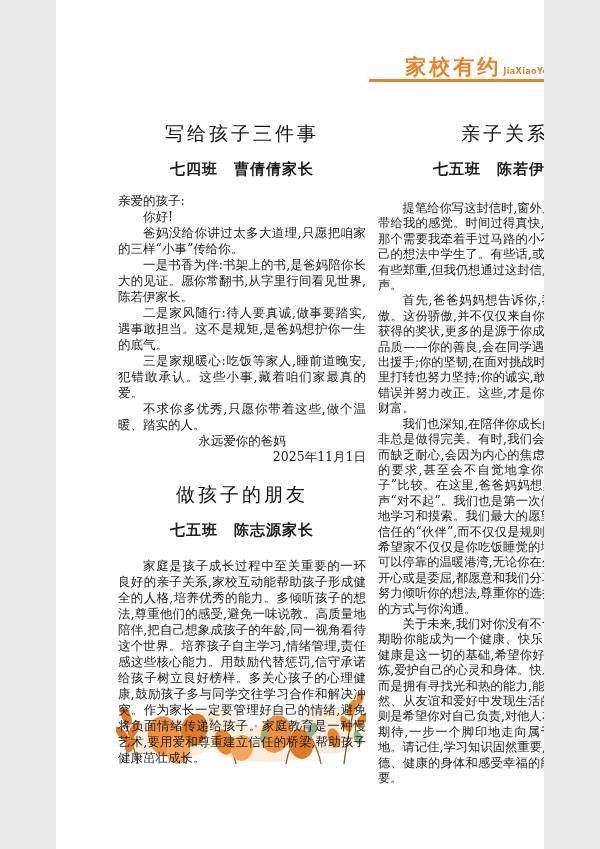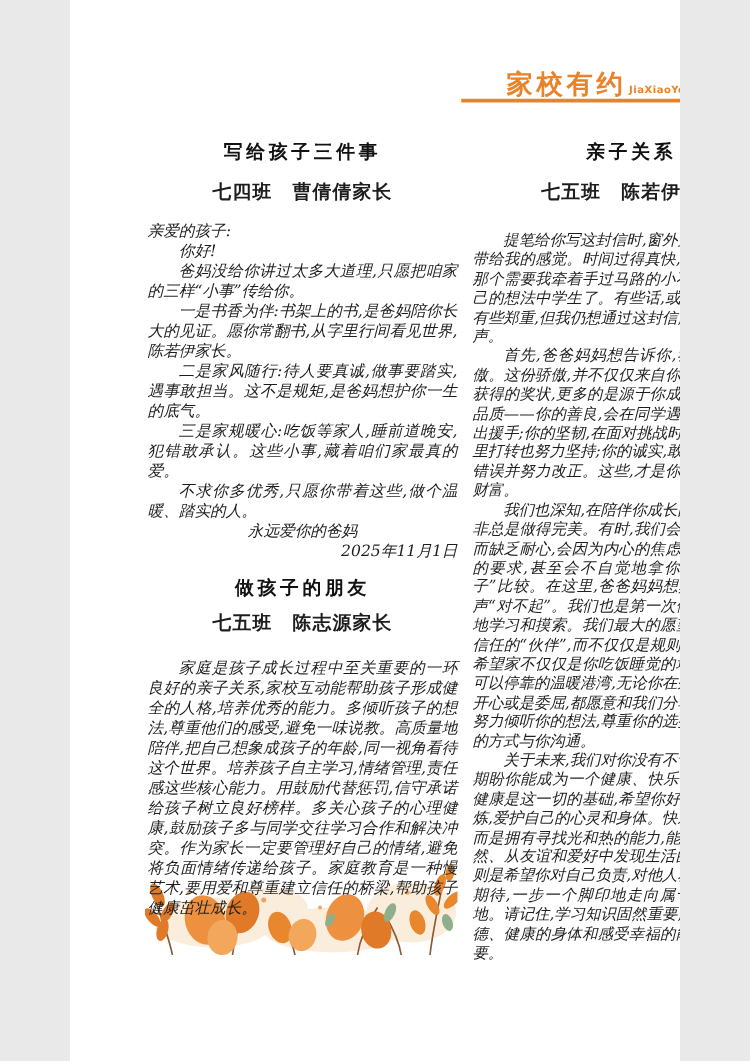--- a/index.html
+++ b/index.html
@@ -18,28 +18,28 @@
   .pixel-deco { position:absolute; left:200px; top:1px; width:28px; height:27px; }
   .px { position:absolute; display:block; }
   .px1 { width:6px;  height:6px;  left:0;  top:10px; background:#F2A253; }
   .px2 { width:13px; height:13px; left:7px; top:0;   background:#E8832A; }
   .px3 { width:8px;  height:8px;  left:8px; top:14px; background:#DD7427; }
   .px4 { width:5px;  height:5px;  left:22px;top:14px; background:#F2A253; }
   
   .col { position:absolute; top:104px; z-index:2; }
   .col-left  { left:62px;  width:248px; }
   .col-right { left:322px; width:254px; }
-  .article-title { margin:4px; text-align:center; font-size:15px; font-weight:bold; letter-spacing:3px; line-height:26px; color:#111; }
+  .article-title { margin:16px; text-align:center; font-size:19px; font-weight:normal; letter-spacing:3px; line-height:26px; color:#111; }
   .article-byline { text-align:center; font-size:15px; font-weight:bold; letter-spacing:1px; margin-top:12px; line-height:15px; }
   .article-body { margin-top:16px; font-size:12.5px; line-height:16px; text-align:justify; text-justify:inter-ideograph; }
   .col-right .article-body { margin-top:24px; font-size:12.3px; line-height:15.4px; }
   .article + .article { margin-top:8px; }
   .article-friend .article-byline { margin-top:8px; }
   .article-friend .article-body { margin-top:20px; }
-  .para { margin:0; text-indent:2em;font-style:italic; }
+  .para { margin:0; text-indent:2em; }
   .p-plain { text-indent:0; }
   .p-right { text-indent:0; text-align:right; }
   .p-rightgap { text-indent:0; text-align:center; }
   
   .leaves { position:absolute; left:60px; top:686px; width:250px; height:78px; z-index:1; }
   .page-badge {
     position:absolute; left:504px; top:792px; width:28px; height:21px;
     background:#4d7c0f; color:#ffffff; display:flex; align-items:center; justify-content:center;
     font-family:"DejaVu Sans","Liberation Sans",sans-serif; font-size:15px; font-weight:normal;
   }

